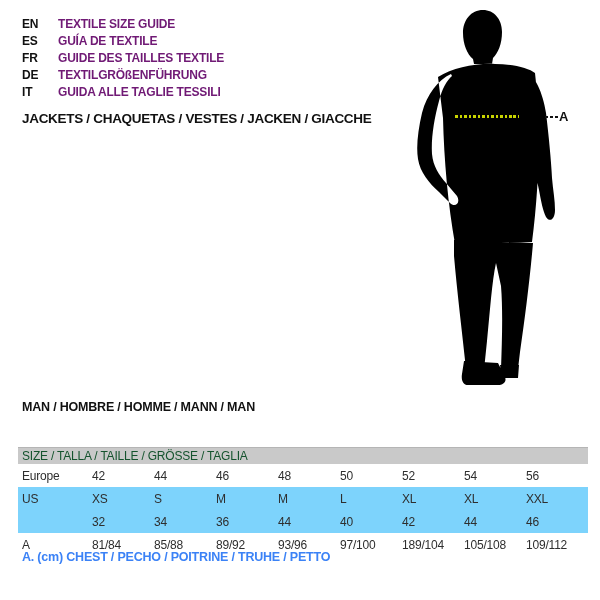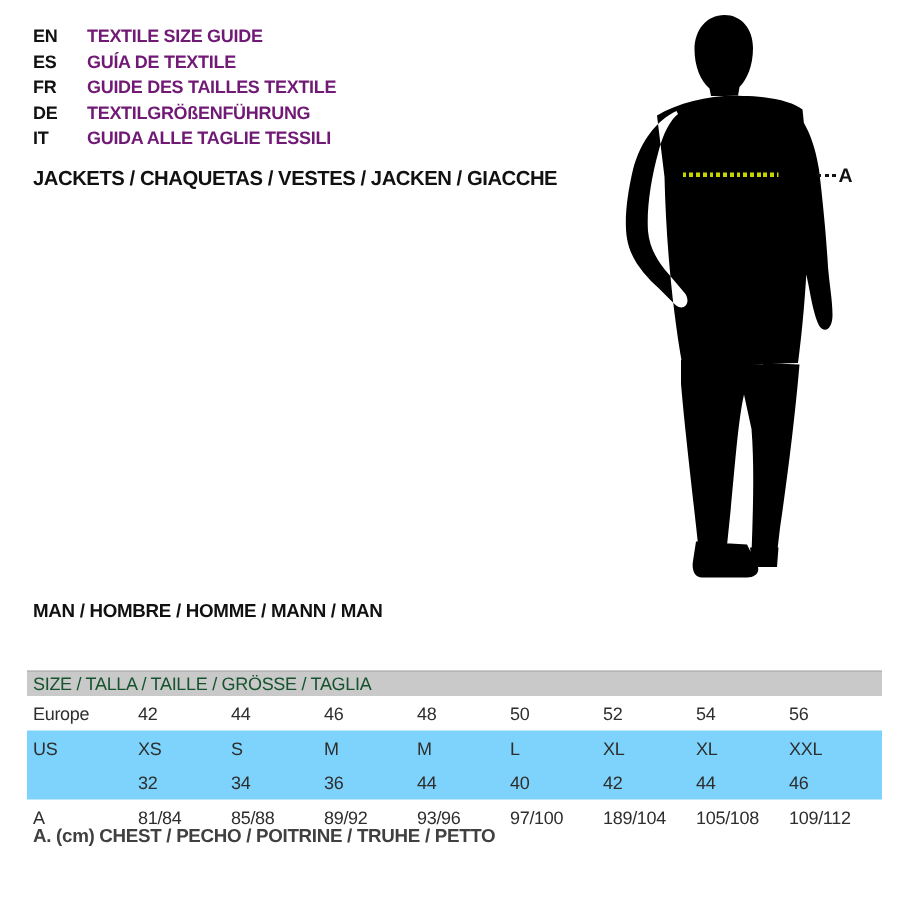--- a/index.html
+++ b/index.html
@@ -41,21 +41,21 @@
   .t-header{
     background:#c9c9c9;border-top:1px solid #b5b5b5;height:16px;line-height:16px;
     padding-left:4px;color:#14532d;font-weight:400;
   }
   .t-row{display:grid;grid-template-columns:74px repeat(8,1fr);height:23px;align-items:center;}
   .t-row.shaded{background:#7dd3fc;}
   .t-label{padding-left:4px;text-align:left;}
   .t-cell{}
 
   
-  .footnote{left:22px;top:550px;font-size:12.5px;font-weight:700;color:#404040;letter-spacing:-0.2px;white-space:nowrap;}
+  .footnote{left:22px;top:550px;font-size:12.5px;font-weight:700;color:#3b82f6;letter-spacing:-0.2px;white-space:nowrap;}
 </style>
 </head>
 <body>
 
 <div class="abs lang-list">
   <div class="lang-row">
     <span class="lang-code">EN</span>
     <span class="lang-label">TEXTILE SIZE GUIDE</span>
   </div>
   <div class="lang-row">

